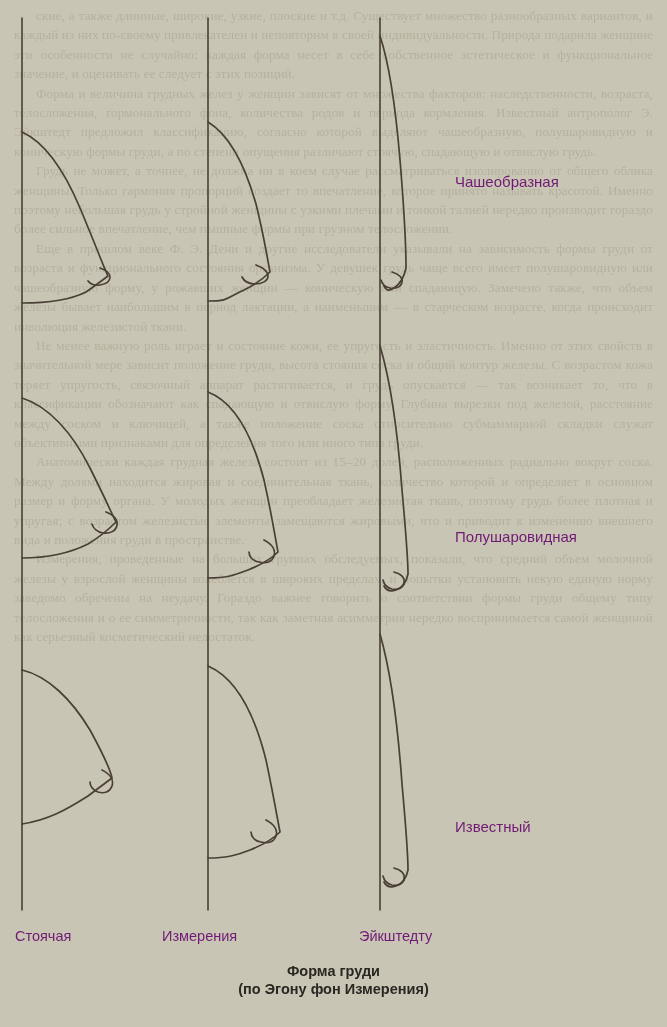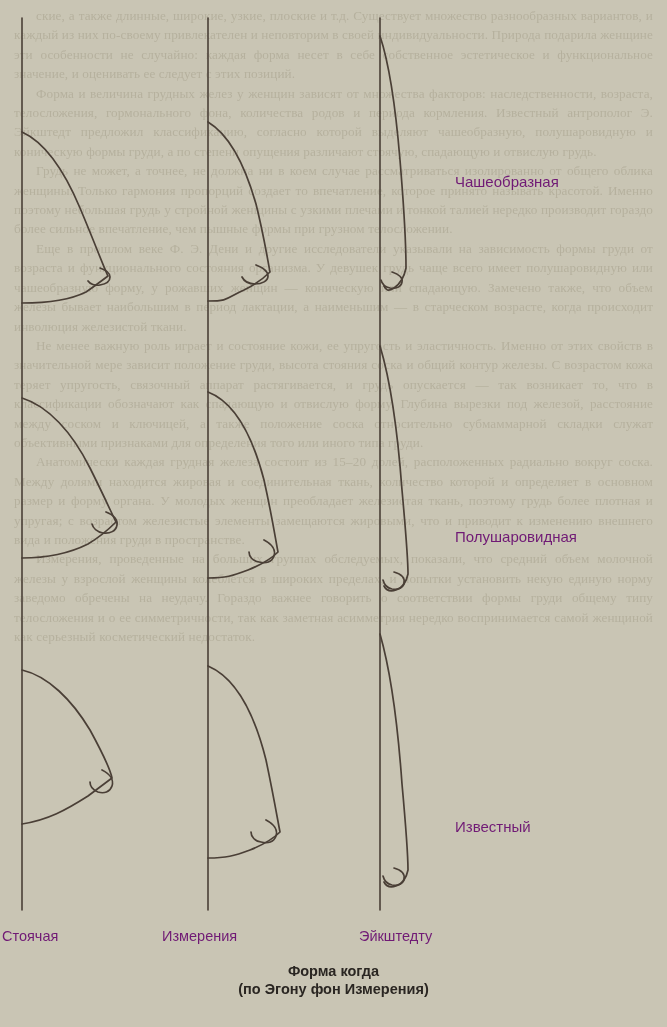--- a/index.html
+++ b/index.html
@@ -125,21 +125,21 @@
       <path d="M380,634 C392,676 398,728 402,784 C406,828 408,856 408,870 C406,880 402,884 396,886
                C390,888 386,886 384,882"></path>
       <path d="M394,868 C401,870 405,874 404,879 C403,884 398,886 392,885 C387,884 384,880 383,876"></path>
     </g>
   </svg>
 
   <div class="caption row-label" style="left:455px; top:173px;">Чашеобразная</div>
   <div class="caption row-label" style="left:455px; top:528px;">Полушаровидная</div>
   <div class="caption row-label" style="left:455px; top:818px;">Известный</div>
 
-  <div class="caption col-label" style="left:2px; top:928px;">Стоячая</div>
+  <div class="caption col-label" style="left:15px; top:928px;">Стоячая</div>
   <div class="caption col-label" style="left:162px; top:928px;">Измерения</div>
   <div class="caption col-label" style="left:359px; top:928px;">Эйкштедту</div>
 
   <div id="figure-title">
-    <span class="sub">Форма когда</span>
+    <span class="sub">Форма груди</span>
     <span class="sub">(по Эгону фон Измерения)</span>
   </div>
 </div>
 
 </body></html>

